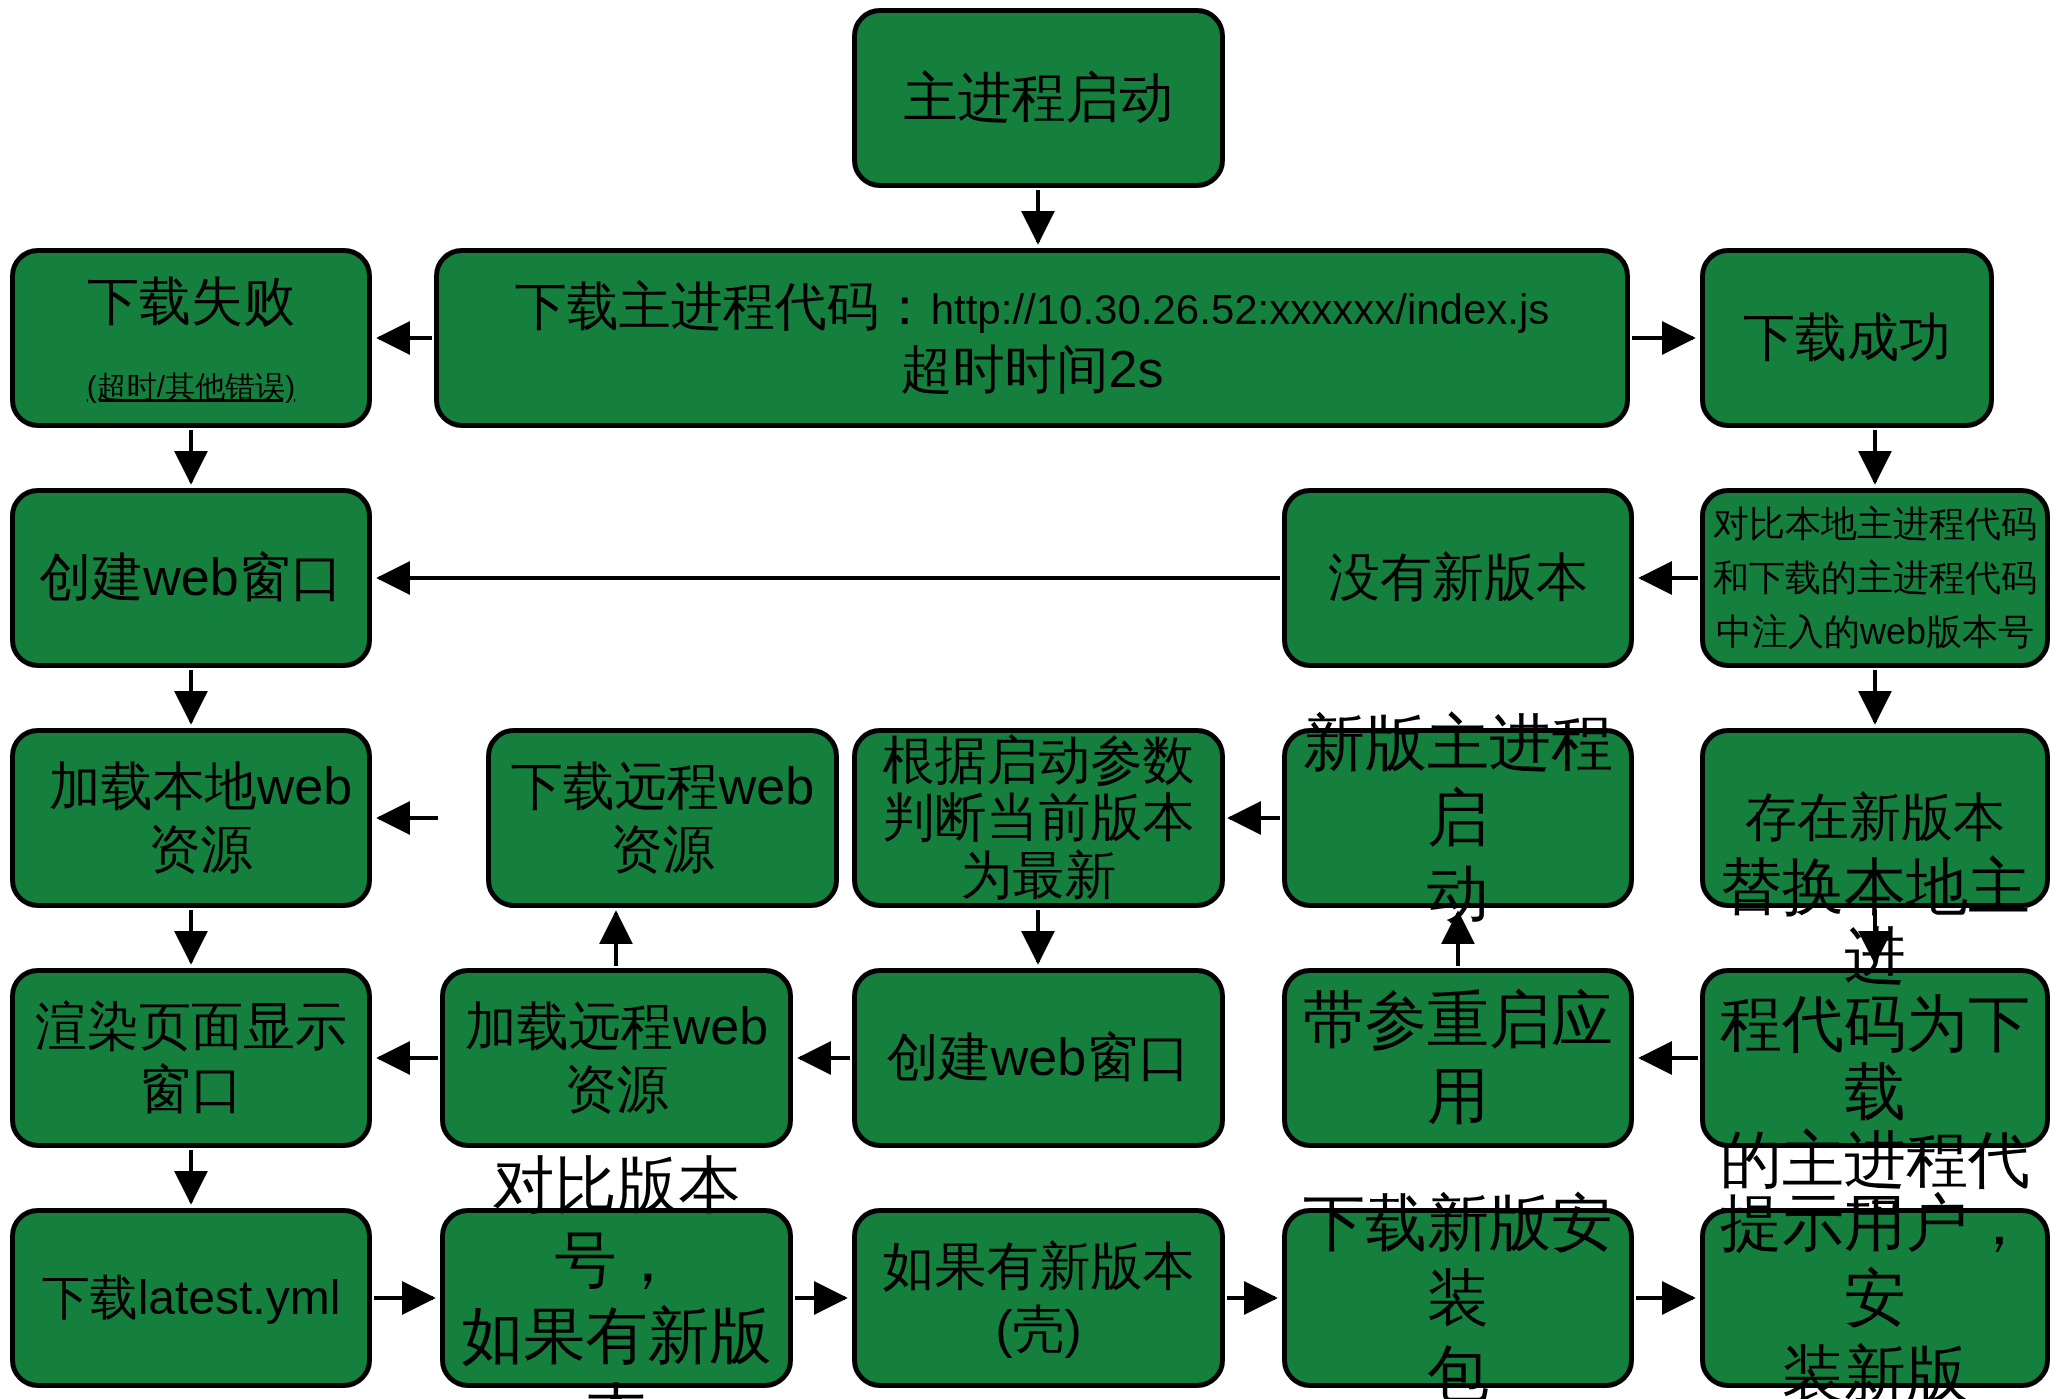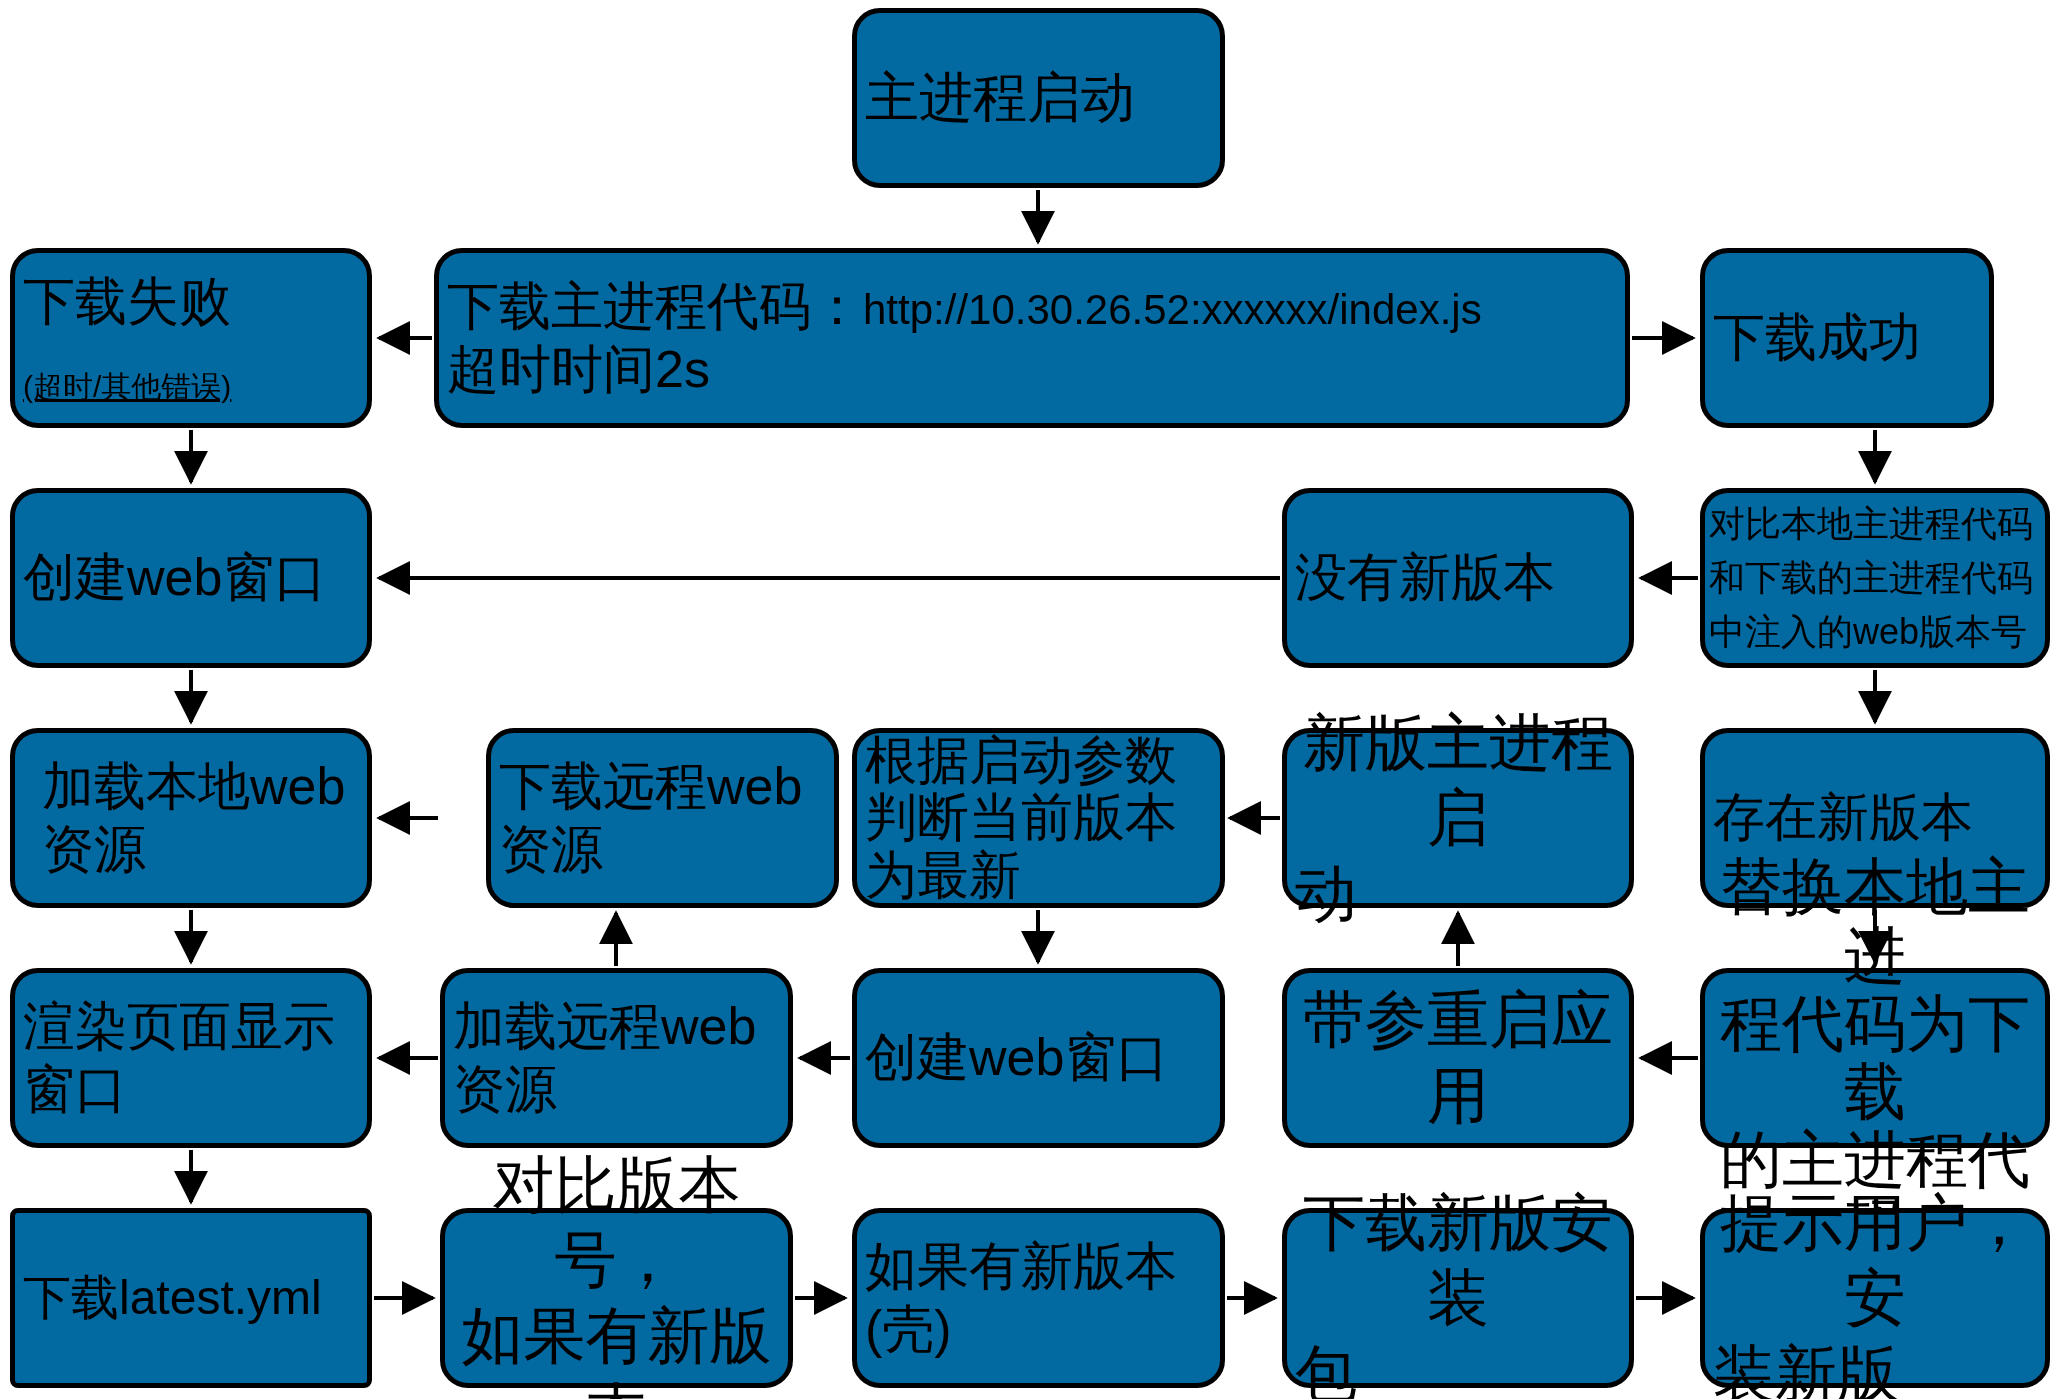--- a/index.html
+++ b/index.html
@@ -14,36 +14,36 @@
   }
   .arrows {
     position: absolute;
     left: 0; top: 0;
     width: 2059px; height: 1399px;
     pointer-events: none;
   }
   .node {
     position: absolute;
     box-sizing: border-box;
-    background: #0369a1;
+    background: #15803d;
     border: 5px solid #000000;
     border-radius: 28px;
     display: flex;
     flex-direction: column;
-    align-items: flex-start;
+    align-items: center;
     justify-content: center;
     text-align: center;
     padding: 4px 8px;
     line-height: 1.22;
   }
   .node .ln { display: block; }
   .fs54 { font-size: 54px; }
   .fs52 { font-size: 52px; }
   .fs50 { font-size: 62px; }
-  .fs48 { font-size: 48px; border-radius: 8px; }
+  .fs48 { font-size: 48px; }
   .fs38 { font-size: 30px; text-decoration: underline; }
   .fs36 { font-size: 36px; line-height: 1.5; }
   .tight { line-height: 1.1; padding: 0 8px; }
   .nowrap { white-space: nowrap; }
   .urlline { display: flex; flex-direction: row; align-items: baseline; white-space: nowrap; }
   .url { font-size: 42px; }
 </style>
 </head>
 <body>
 

